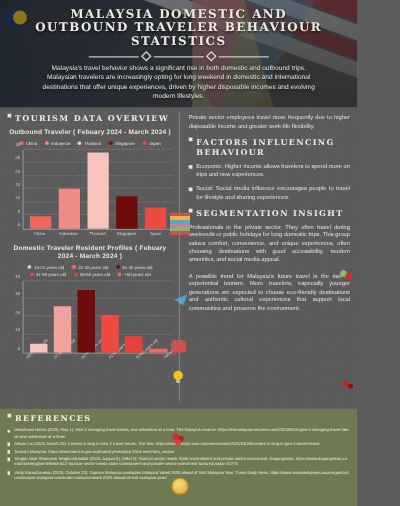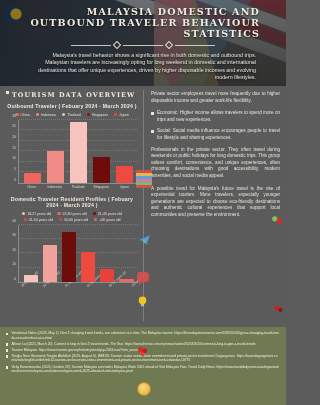--- a/index.html
+++ b/index.html
@@ -29,21 +29,21 @@
       linear-gradient(135deg,#24303b 0%,#3a4450 40%,#6b6352 100%);
     background-repeat:no-repeat;background-size:auto;}
   .hdr-photo::after{content:"";position:absolute;right:0;top:0;width:46%;height:100%;
     background:
       linear-gradient(65deg,rgba(140,190,120,.45) 0 14px,transparent 15px),
       linear-gradient(100deg,rgba(210,90,140,.4) 20px 38px,transparent 39px),
       linear-gradient(75deg,rgba(235,200,90,.35) 44px 62px,transparent 63px),
       linear-gradient(120deg,rgba(90,150,190,.35) 66px 84px,transparent 85px),
       linear-gradient(160deg,rgba(120,120,120,.3),rgba(60,60,60,.45));}
   .hdr-scrim{position:absolute;inset:0;background:linear-gradient(180deg,rgba(20,22,26,.42),rgba(20,22,26,.55));}
-  .hdr-inner{position:relative;z-index:3;padding:6px 26px 0;text-align:right;}
+  .hdr-inner{position:relative;z-index:3;padding:6px 26px 0;text-align:center;}
   .hdr-title{
     font-family:"DejaVu Serif",serif;font-weight:700;font-size:9.5px;line-height:11px;
     letter-spacing:1.2px;color:#f2ece0;text-shadow:0 1px 2px rgba(0,0,0,.65);
     text-transform:uppercase;margin:0;
   }
   .hdr-divider{display:flex;align-items:center;justify-content:center;gap:3px;margin:3px 0 4px;}
   .hdr-divider .ln{height:1px;width:40px;background:rgba(240,235,225,.8);}
   .hdr-divider .dot{width:4px;height:4px;border:1px solid rgba(240,235,225,.9);transform:rotate(45deg);}
   .hdr-sub{
     font-size:5.3px;line-height:7.4px;color:#e9e6df;margin:0;
@@ -296,29 +296,37 @@
             <span class="xlabel-rot">41-50 years old</span>
             <span class="xlabel-rot">50-60 years old</span>
             <span class="xlabel-rot">+60 years old</span>
           </div>
       </div>
     </div>
 
     <div class="col col-right">
       <p class="para">Private sector employees travel more frequently due to higher disposable income and greater work-life flexibility.</p>
 
+      <div class="sec-head">
+        <span class="sec-bullet"></span>
+        <span class="sec-title">FACTORS INFLUENCING BEHAVIOUR</span>
+      </div>
       <div class="bullet-row">
         <span class="bullet-dot"></span>
         <span class="bullet-text">Economic: Higher income allows travelers to spend more on trips and new experiences.</span>
       </div>
       <div class="bullet-row">
         <span class="bullet-dot"></span>
         <span class="bullet-text">Social: Social media influence encourages people to travel for lifestyle and sharing experiences.</span>
       </div>
 
+      <div class="sec-head">
+        <span class="sec-bullet"></span>
+        <span class="sec-title">SEGMENTATION INSIGHT</span>
+      </div>
       <p class="para">Professionals in the private sector. They often travel during weekends or public holidays for long domestic trips. This group values comfort, convenience, and unique experiences, often choosing destinations with good accessibility, modern amenities, and social media appeal.</p>
 
       <p class="para">A possible trend for Malaysia's future travel is the rise of experiential tourism. More travelers, especially younger generations are expected to choose eco-friendly destinations and authentic cultural experiences that support local communities and preserve the environment.</p>
     </div>
 
     <div class="sticker st-books"></div>
     <div class="sticker st-plane">
       <svg viewBox="0 0 24 24" width="14" height="14">
           <path d="M2 14l20-8-6 16-4-6-6-2z" fill="#4fa3d9"></path>
           <path d="M10 16l2 4 2-4-2-2z" fill="#7bc46c"></path>
@@ -347,20 +355,24 @@
     </div>
     <div class="sticker st-r2">
       <svg viewBox="0 0 24 24" width="12" height="13">
           <circle cx="8" cy="9" r="5" fill="#c62222"></circle>
           <circle cx="15" cy="13" r="4" fill="#8d1212"></circle>
         </svg>
     </div>
   </div>
 
   <div class="refs">
+    <div class="sec-head">
+      <span class="sec-bullet"></span>
+      <span class="sec-title">REFERENCES</span>
+    </div>
     <div id="ref-list">
         <div class="ref-item">
           <span class="ref-dot"></span>
           <span class="ref-text">Venishnavi Nehru (2025, May 1). Gen Z changing travel trends, one adventure at a time. The Malaysia reserve. https://themalaysianreserve.com/2025/05/01/gen-z-changing-travel-trends-one-adventure-at-a-time/</span>
         </div>
         <div class="ref-item">
           <span class="ref-dot"></span>
           <span class="ref-text">Allison Lai (2025, March 20). Content is king in Gen Z travel trends. The Star. https://www.thestar.com.my/news/nation/2025/03/20/content-is-king-in-gen-z-travel-trends</span>
         </div>
         <div class="ref-item">

